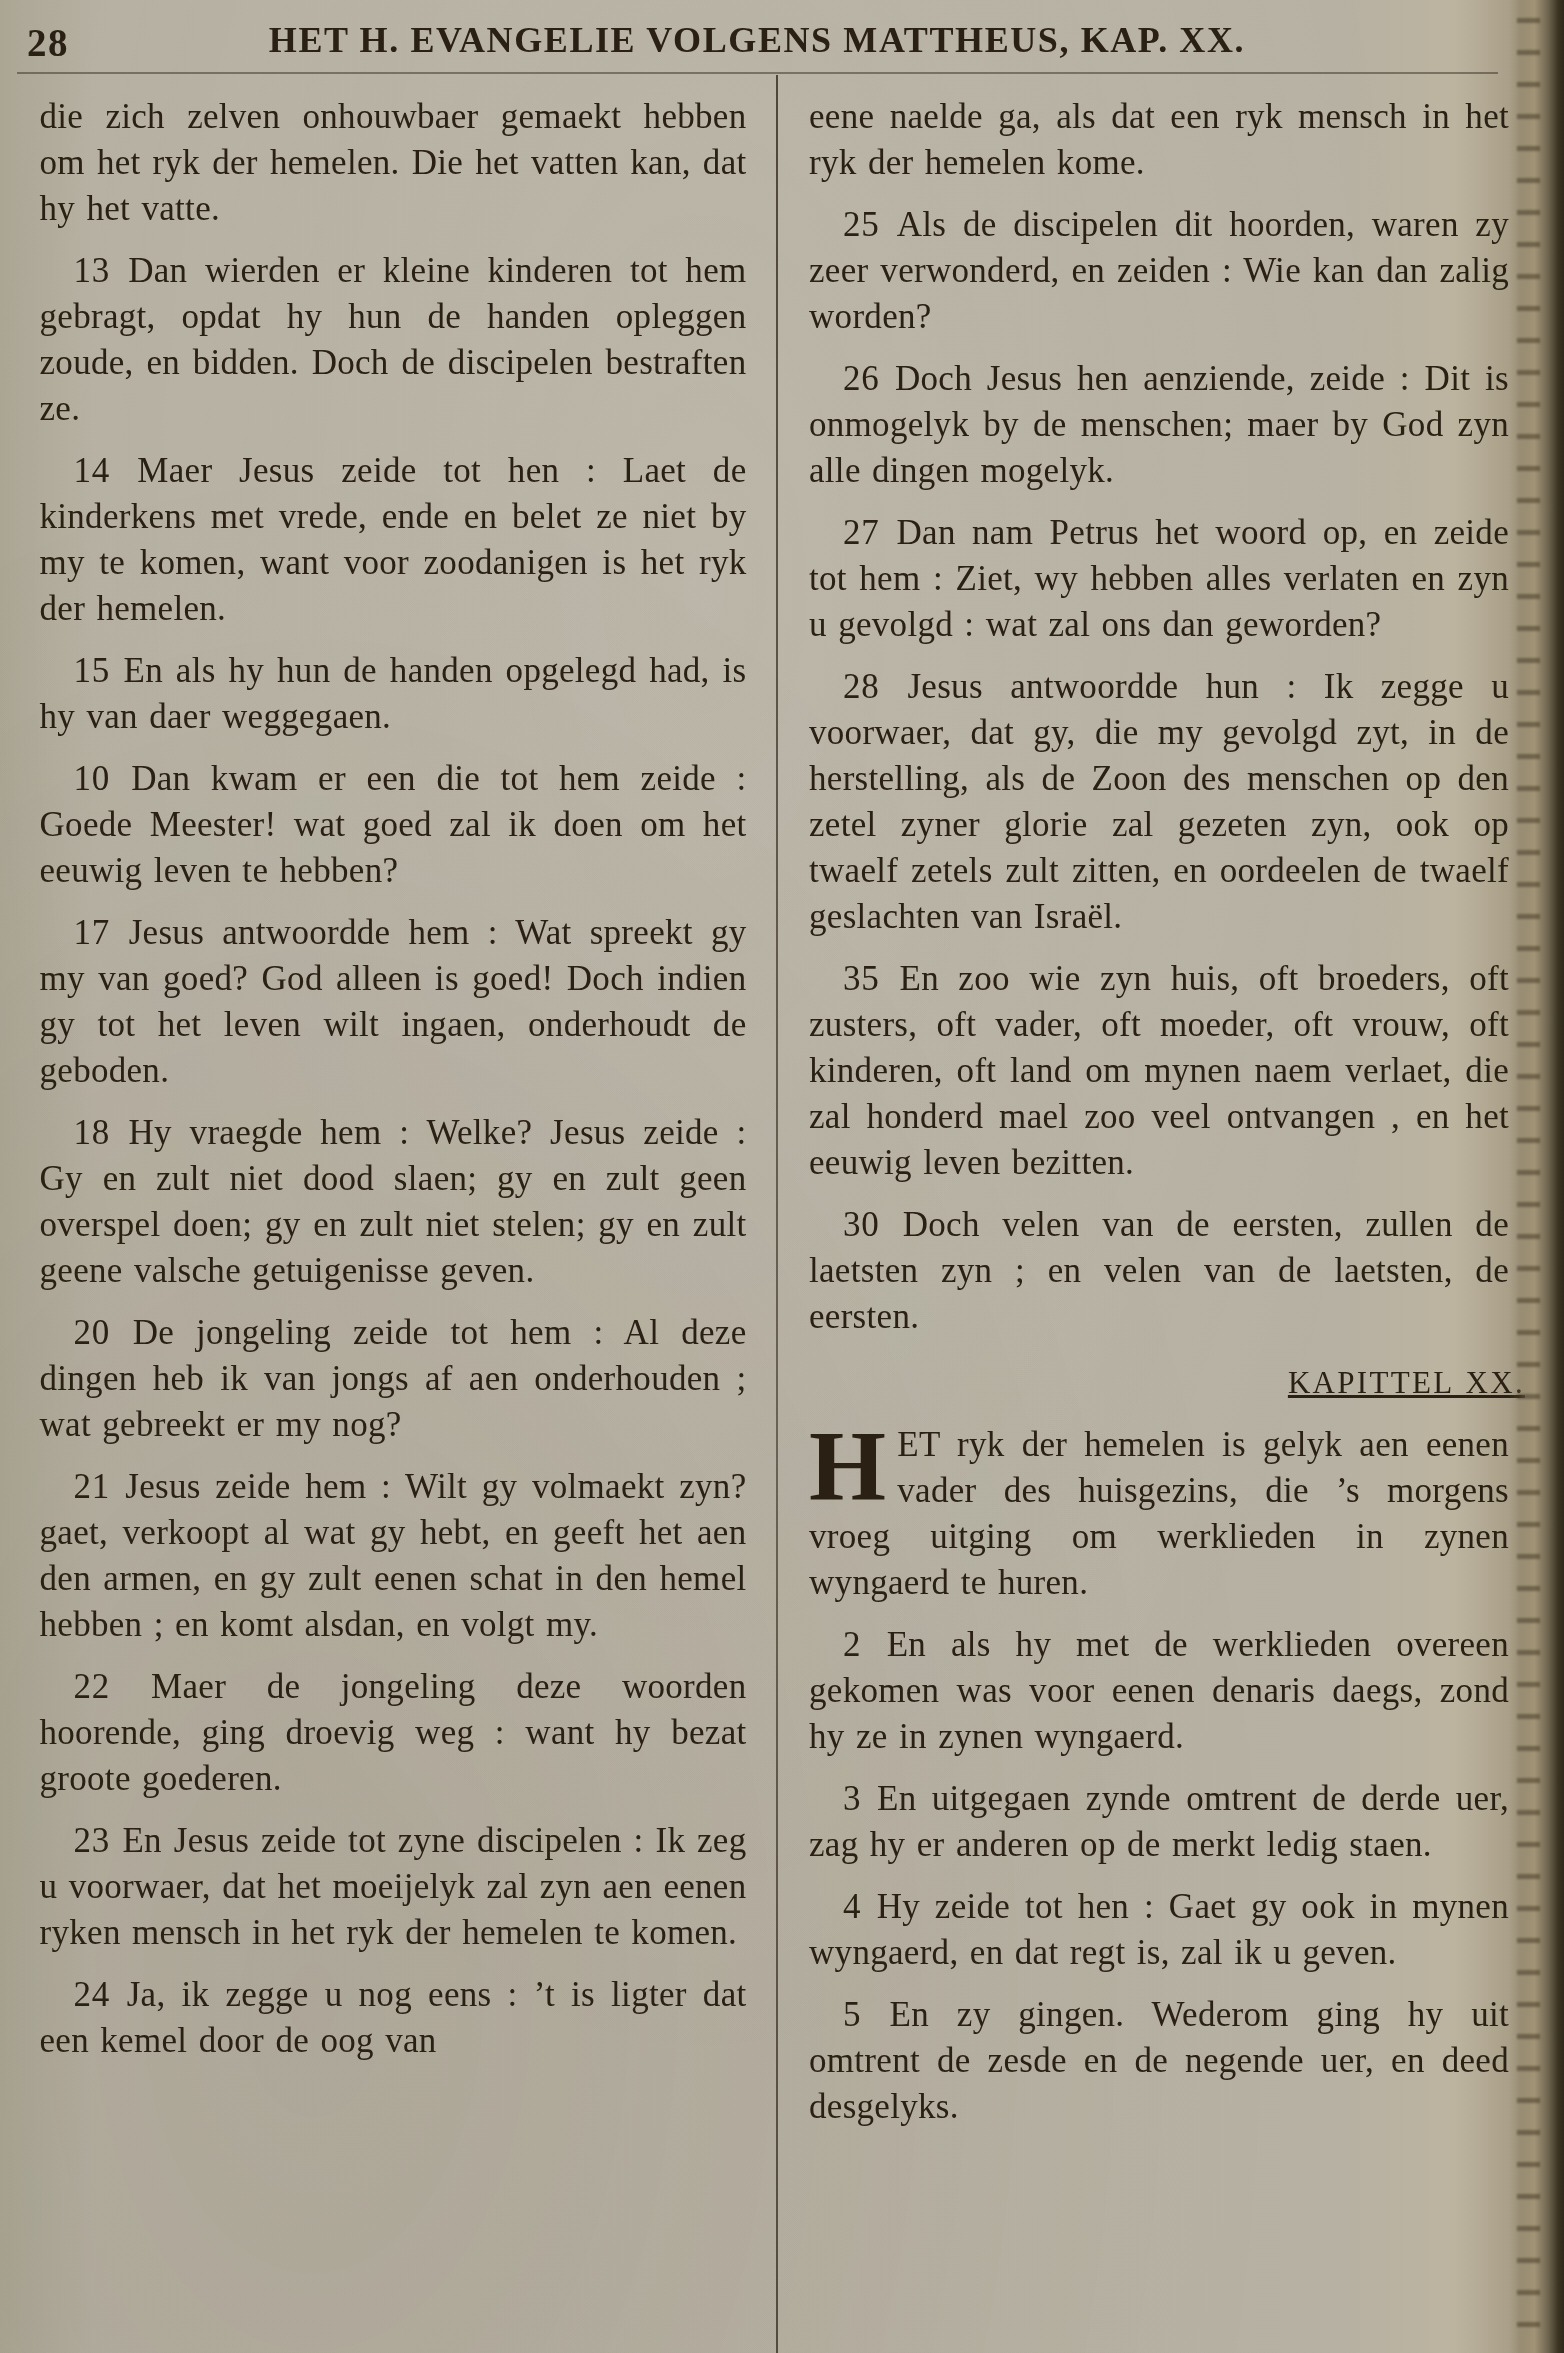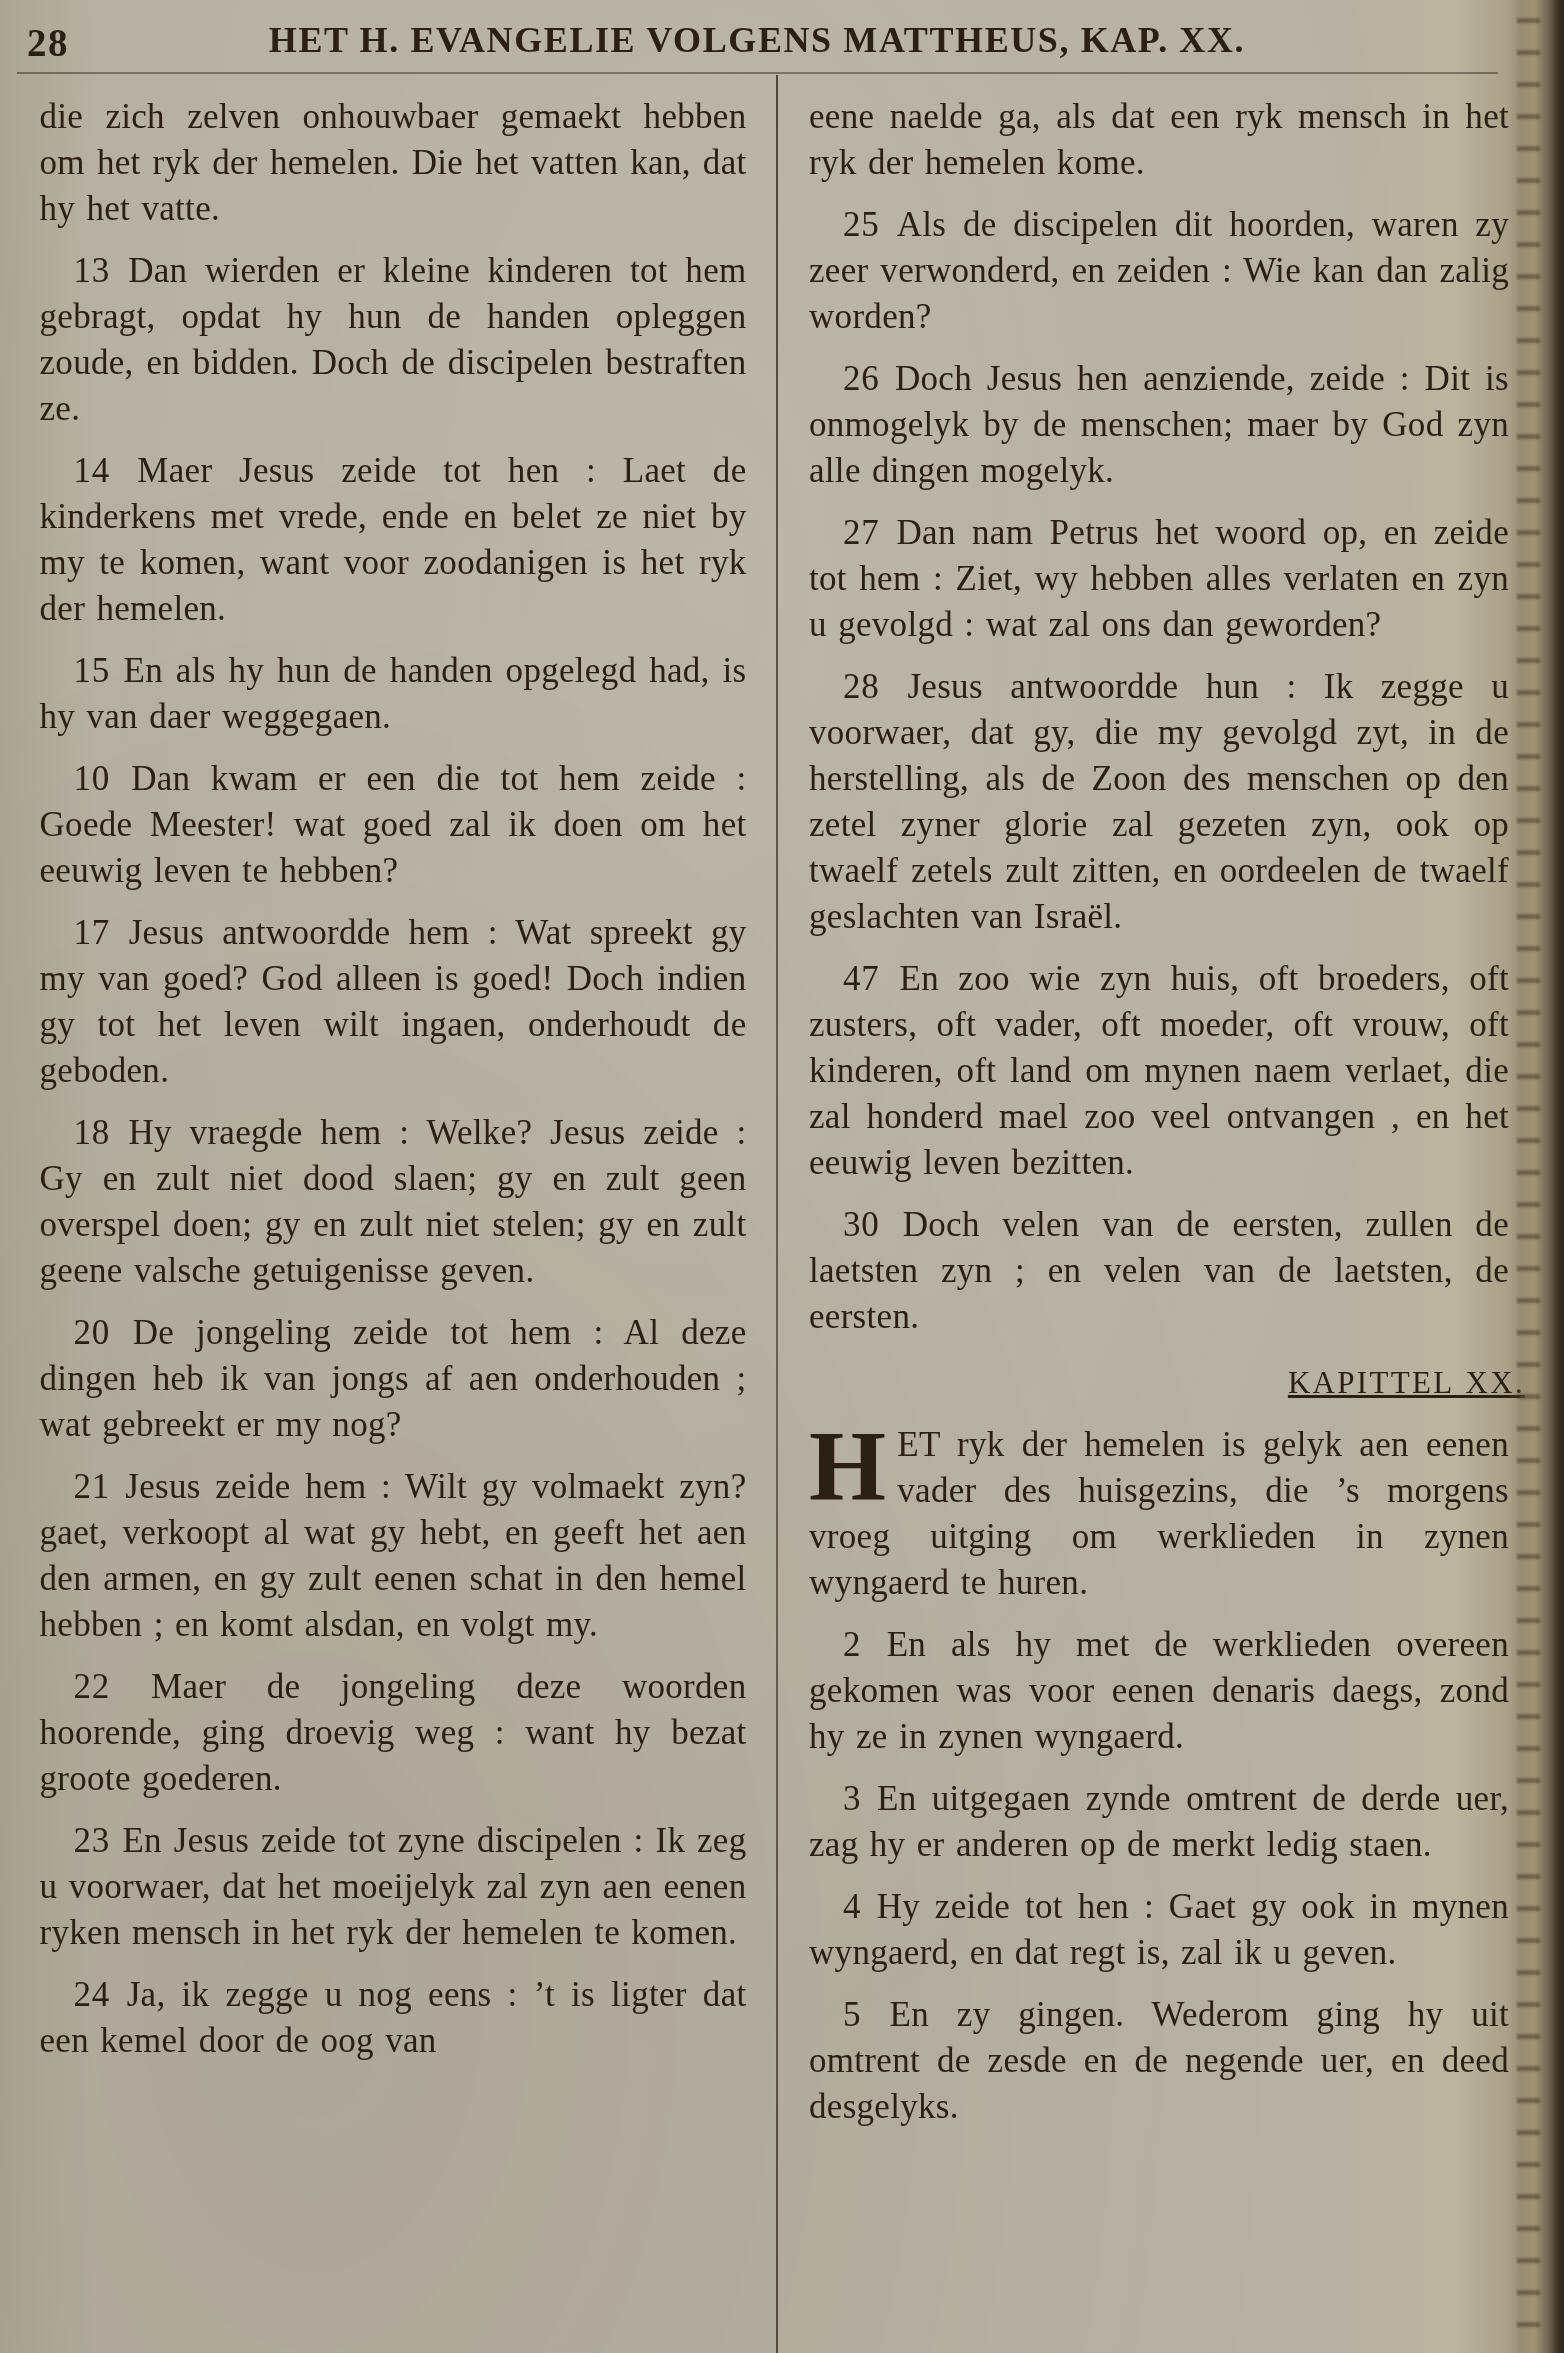--- a/index.html
+++ b/index.html
@@ -90,21 +90,21 @@
     <p class="verse"><span class="vnum">23 </span>En Jesus zeide tot zyne discipelen : Ik zeg u voorwaer, dat het moeijelyk zal zyn aen eenen ryken mensch in het ryk der hemelen te komen.</p>
     <p class="verse"><span class="vnum">24 </span>Ja, ik zegge u nog eens : ’t is ligter dat een kemel door de oog van</p>
   </div>
 <div class="column-divider"></div>
 <div class="column col-right">
     <p class="cont">eene naelde ga, als dat een ryk mensch in het ryk der hemelen kome.</p>
     <p class="verse"><span class="vnum">25 </span>Als de discipelen dit hoorden, waren zy zeer verwonderd, en zeiden : Wie kan dan zalig worden?</p>
     <p class="verse"><span class="vnum">26 </span>Doch Jesus hen aenziende, zeide : Dit is onmogelyk by de menschen; maer by God zyn alle dingen mogelyk.</p>
     <p class="verse"><span class="vnum">27 </span>Dan nam Petrus het woord op, en zeide tot hem : Ziet, wy hebben alles verlaten en zyn u gevolgd : wat zal ons dan geworden?</p>
     <p class="verse"><span class="vnum">28 </span>Jesus antwoordde hun : Ik zegge u voorwaer, dat gy, die my gevolgd zyt, in de herstelling, als de Zoon des menschen op den zetel zyner glorie zal gezeten zyn, ook op twaelf zetels zult zitten, en oordeelen de twaelf geslachten van Israël.</p>
-    <p class="verse"><span class="vnum">47 </span>En zoo wie zyn huis, oft broeders, oft zusters, oft vader, oft moeder, oft vrouw, oft kinderen, oft land om mynen naem verlaet, die zal honderd mael zoo veel ontvangen , en het eeuwig leven bezitten.</p>
+    <p class="verse"><span class="vnum">35 </span>En zoo wie zyn huis, oft broeders, oft zusters, oft vader, oft moeder, oft vrouw, oft kinderen, oft land om mynen naem verlaet, die zal honderd mael zoo veel ontvangen , en het eeuwig leven bezitten.</p>
     <p class="verse"><span class="vnum">30 </span>Doch velen van de eersten, zullen de laetsten zyn ; en velen van de laetsten, de eersten.</p>
     <div class="section-heading">KAPITTEL XX.</div>
     <p class="dropcap-p"><span class="dropcap">H</span>ET ryk der hemelen is gelyk aen eenen vader des huisgezins, die ’s morgens vroeg uitging om werklieden in zynen wyngaerd te huren.</p>
     <p class="verse"><span class="vnum">2 </span>En als hy met de werklieden overeen gekomen was voor eenen denaris daegs, zond hy ze in zynen wyngaerd.</p>
     <p class="verse"><span class="vnum">3 </span>En uitgegaen zynde omtrent de derde uer, zag hy er anderen op de merkt ledig staen.</p>
     <p class="verse"><span class="vnum">4 </span>Hy zeide tot hen : Gaet gy ook in mynen wyngaerd, en dat regt is, zal ik u geven.</p>
     <p class="verse"><span class="vnum">5 </span>En zy gingen. Wederom ging hy uit omtrent de zesde en de negende uer, en deed desgelyks.</p>
   </div>
 
 <div class="page-edge">

